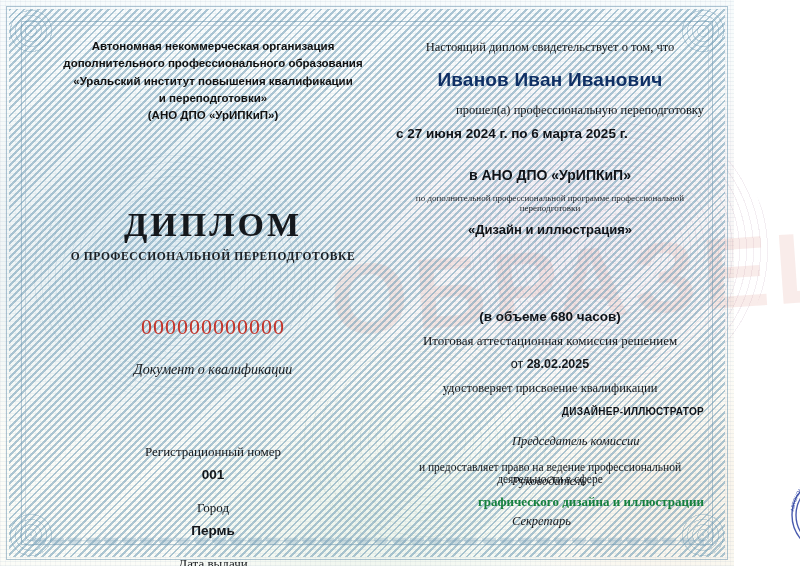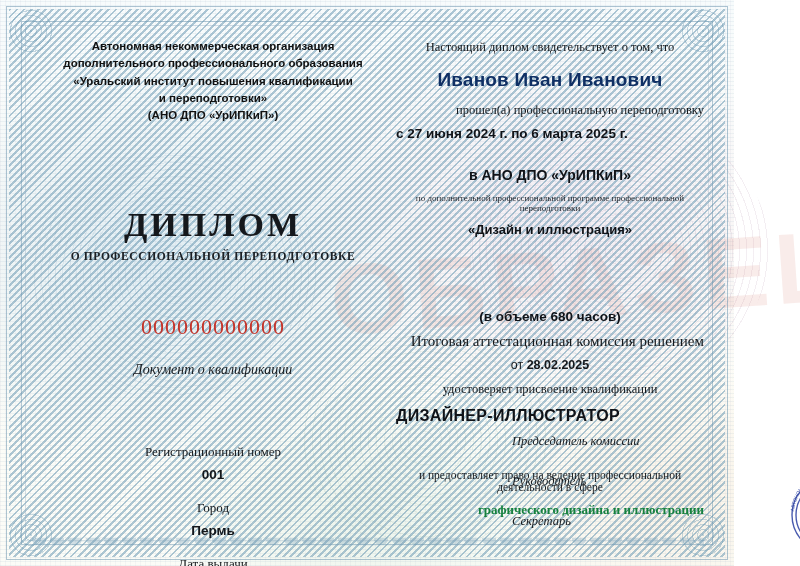--- a/index.html
+++ b/index.html
@@ -232,46 +232,46 @@
   .r-volume {
     margin-top: 72px;
     text-align: center;
     font-family: "Liberation Sans", sans-serif;
     font-weight: 700;
     font-size: 13.5px;
     color: #101318;
   }
   .r-commission {
     margin-top: 9px;
-    text-align: right;
-    font-family: "Liberation Serif", serif;
-    font-size: 15px;
+    text-align: center;
+    font-family: "Liberation Serif", serif;
+    font-size: 13px;
     color: #16191d;
   }
   .r-date-line {
     margin-top: 8px;
     text-align: center;
     font-family: "Liberation Sans", sans-serif;
     font-size: 12.5px;
     color: #16191d;
   }
   .r-date-line b { font-weight: 700; }
   .r-certifies {
     margin-top: 10px;
     text-align: center;
     font-family: "Liberation Serif", serif;
     font-size: 12.5px;
     color: #16191d;
   }
   .r-qual {
     margin-top: 10px;
-    text-align: left;
-    font-family: "Liberation Sans", sans-serif;
-    font-weight: 700;
-    font-size: 16px;
+    text-align: right;
+    font-family: "Liberation Sans", sans-serif;
+    font-weight: 700;
+    font-size: 10px;
     letter-spacing: 0.3px;
     color: #101318;
   }
   .r-rights {
     margin-top: 44px;
     text-align: center;
     font-family: "Liberation Serif", serif;
     font-size: 11.5px;
     color: #16191d;
   }

